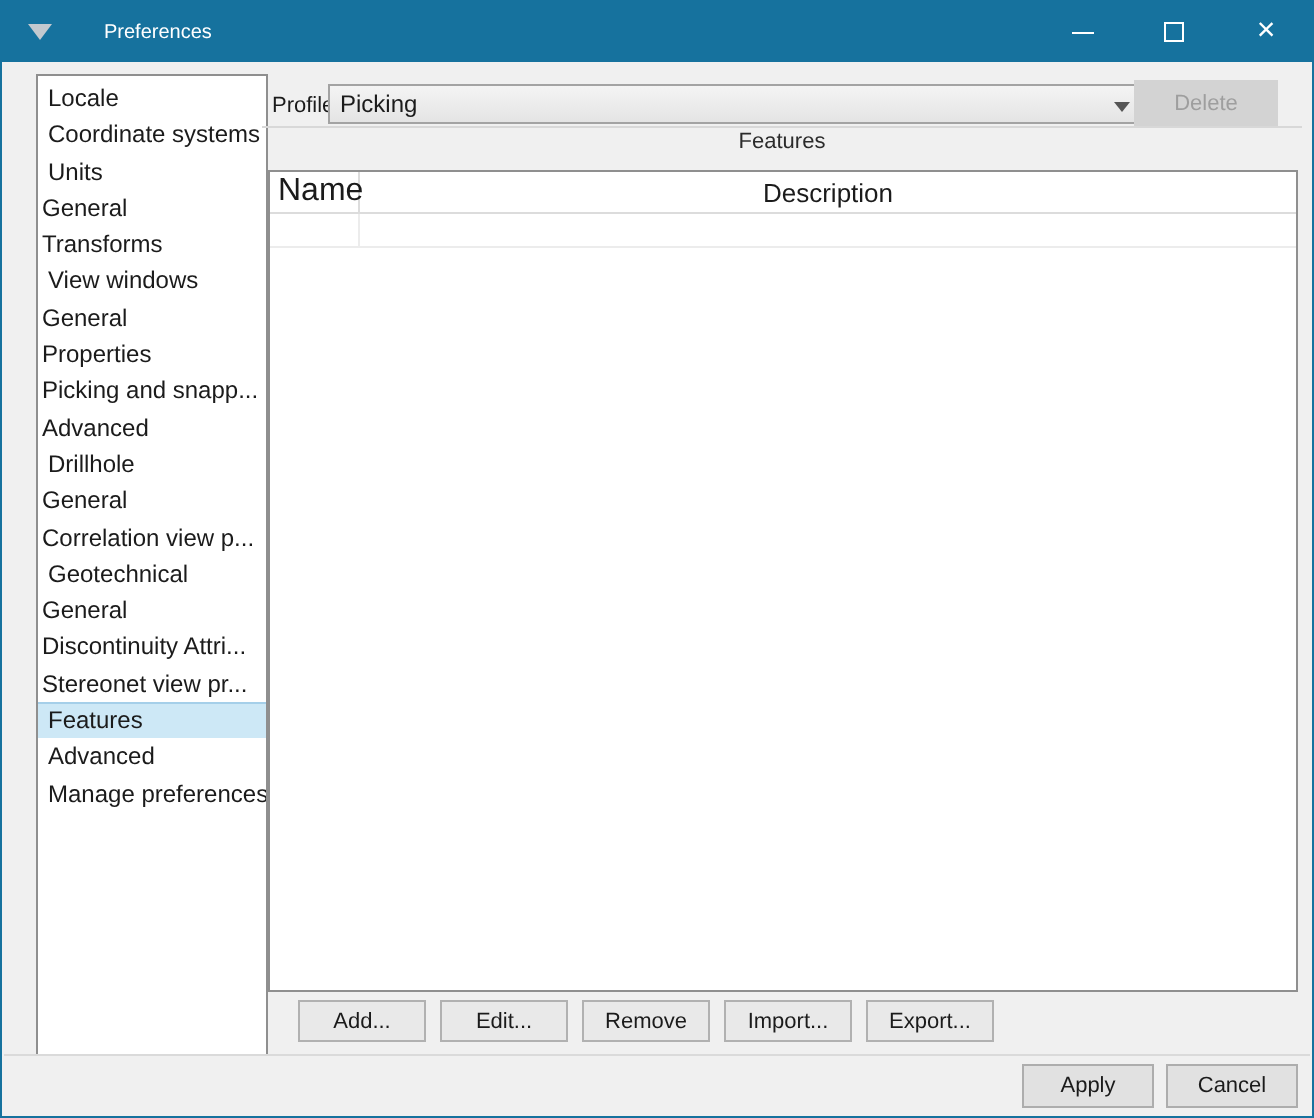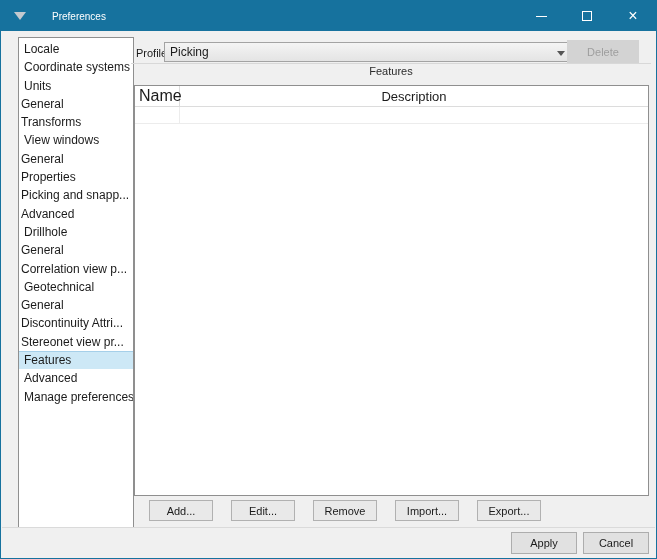--- a/index.html
+++ b/index.html
@@ -77,21 +77,21 @@
     width:45px; font-size:16px; color:#1b1b1b; padding-left:4px;
     border-right:1px solid #dcdcdc; display:flex; align-items:center;
   }
   .th-desc { flex:1; font-size:13px; color:#1b1b1b; display:flex; align-items:center; justify-content:center; }
   .empty-row { display:flex; height:17px; border-bottom:1px solid #ececec; }
   .empty-name { width:45px; border-right:1px solid #ececec; }
   .empty-desc { flex:1; }
   
   .actions { position:absolute; left:18px; top:469px; display:flex; }
   .act-btn {
-    width:64px; height:21px; margin-right:18px;
+    width:64px; height:21px; margin-right:7px;
     background:#e9e9e9; border:1px solid #b1b1b1;
     font-size:11px; color:#1b1b1b; font-family:"Liberation Sans",sans-serif;
   }
   
   .footer-sep { position:absolute; left:1px; top:526px; width:653px; height:1px; background:#dadada; }
   .dlg-btn {
     position:absolute; top:531px; height:22px;
     background:#e1e1e1; border:1px solid #adadad;
     font-size:11px; color:#1b1b1b; font-family:"Liberation Sans",sans-serif;
   }

